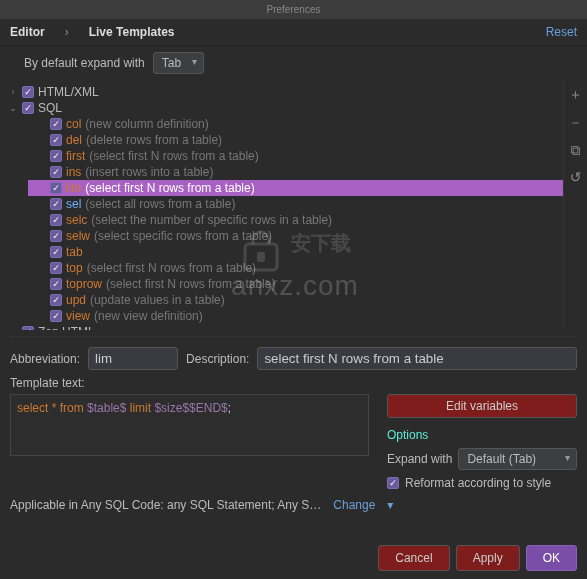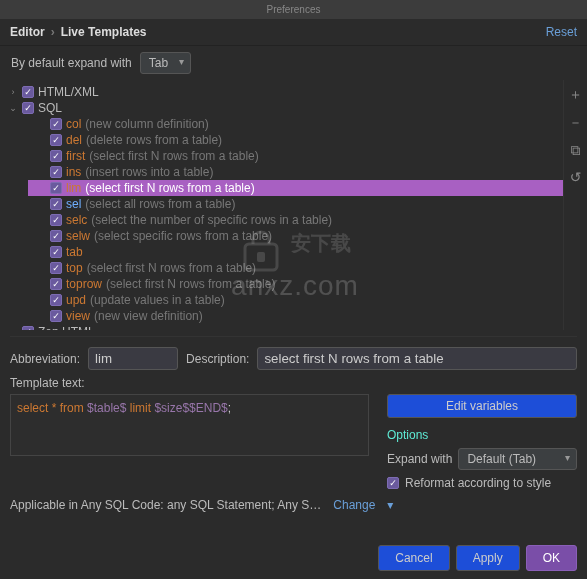--- a/index.html
+++ b/index.html
@@ -1,22 +1,22 @@
 <!DOCTYPE html>
 <html><head>
 <meta charset="utf-8">
 <style>
 * { margin: 0; padding: 0; box-sizing: border-box; font-family: -apple-system, BlinkMacSystemFont, "Segoe UI", sans-serif; }
 body { background: #2b2b2b; color: #bbb; font-size: 12px; width: 587px; height: 579px; overflow: hidden; position: relative; }
 .titlebar { text-align: center; padding: 4px 0; color: #888; font-size: 10px; background: #3c3c3c; }
 .breadcrumb { display: flex; justify-content: space-between; align-items: center; padding: 6px 10px; border-bottom: 1px solid #222; }
-.breadcrumb-left { display: flex; align-items: center; gap: 6px; color: #ddd; font-weight: 600; }
+.breadcrumb-left { display: flex; align-items: center; gap: 20px; color: #ddd; font-weight: 600; }
 .breadcrumb-left .sep { color: #777; }
 .reset-link { color: #6a9fd8; cursor: pointer; }
-.expand-row { display: flex; align-items: center; gap: 8px; padding: 6px 11px; }
+.expand-row { display: flex; align-items: center; gap: 8px; padding: 6px 24px; }
 .select { background: #3c3f41; border: 1px solid #555; color: #bbb; padding: 3px 22px 3px 8px; border-radius: 3px; position: relative; cursor: pointer; }
 .select::after { content: "▾"; position: absolute; right: 6px; color: #999; font-size: 10px; }
 .tree-wrap { display: flex; }
 .tree { flex: 1; padding: 4px 0; max-height: 250px; overflow: hidden; }
 .tree-tools { width: 24px; border-left: 1px solid #333; display: flex; flex-direction: column; align-items: center; gap: 10px; padding-top: 6px; }
 .tool-icon { color: #888; cursor: pointer; font-size: 14px; }
 .tree-row { display: flex; align-items: center; padding: 1px 8px; height: 16px; gap: 4px; }
 .tree-row.selected { background: #a860c2; color: #fff; }
 .tree-row.selected .desc { color: #fff; }
 .chev { width: 10px; color: #888; font-size: 9px; cursor: pointer; display: inline-block; text-align: center; }
@@ -34,21 +34,21 @@
 .field-label { color: #bbb; }
 .text-input { background: #3a3a42; border: 1px solid #555; color: #ccc; padding: 3px 6px; border-radius: 3px; }
 .abbr-input { width: 90px; }
 .desc-input { flex: 1; }
 .template-label { padding: 0 10px 4px; color: #bbb; }
 .bottom-row { display: flex; gap: 18px; padding: 0 10px; }
 .code-box { background: #2d2d2d; border: 1px solid #444; padding: 6px; font-family: Menlo, Monaco, monospace; font-size: 12px; flex: 1; height: 62px; color: #ccc; }
 .code-kw { color: #cc7832; }
 .code-var { color: #9876aa; }
 .right-col { width: 190px; display: flex; flex-direction: column; gap: 6px; }
-.btn { background: #1d4ed8; border: 1px solid #555; color: #ccc; padding: 4px 10px; border-radius: 3px; cursor: pointer; text-align: center; }
+.btn { background: #7f1d1d; border: 1px solid #555; color: #ccc; padding: 4px 10px; border-radius: 3px; cursor: pointer; text-align: center; }
 .options-title { color: #5eead4; margin-top: 4px; }
 .opt-row { display: flex; align-items: center; gap: 6px; }
 .applicable { padding: 8px 10px; color: #bbb; display: flex; align-items: center; gap: 12px; }
 .change-link { color: #6a9fd8; cursor: pointer; }
 .footer { position: absolute; bottom: 8px; right: 10px; display: flex; gap: 6px; }
 .footer .btn { padding: 5px 16px; }
 .btn.primary { background: #7a4ea8; border-color: #8a5fb8; color: #fff; }
 .watermark { position: absolute; top: 230px; left: 185px; width: 220px; text-align: center; color: rgba(255,255,255,0.18); pointer-events: none; z-index: 100; }
 .watermark .logo { display: flex; align-items: center; justify-content: center; gap: 8px; }
 .watermark svg { opacity: 0.4; }

